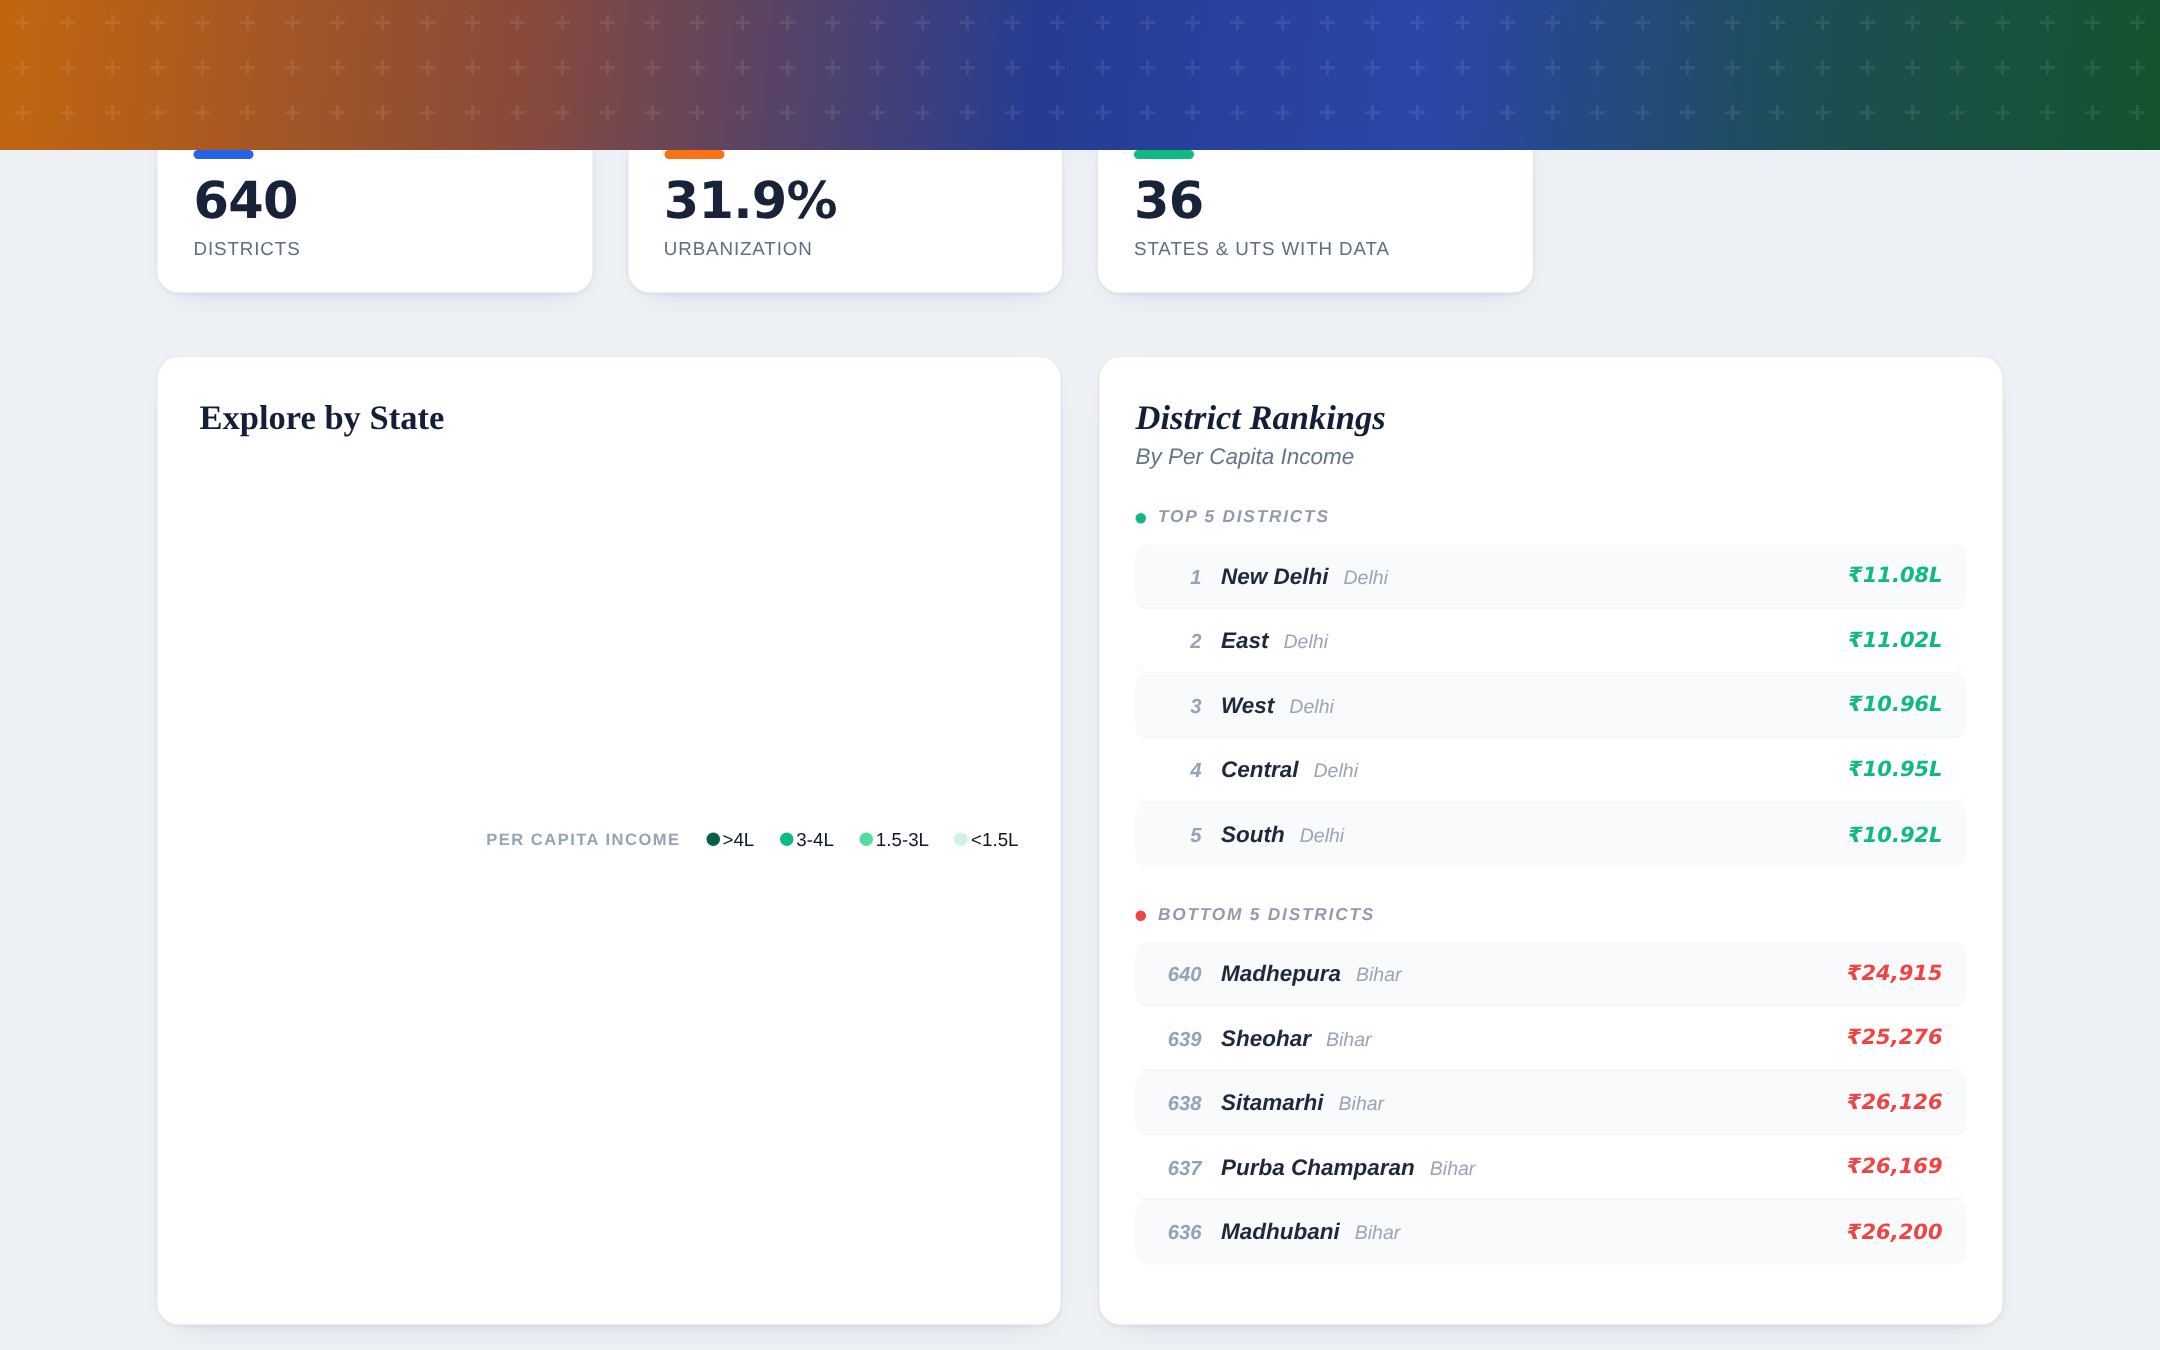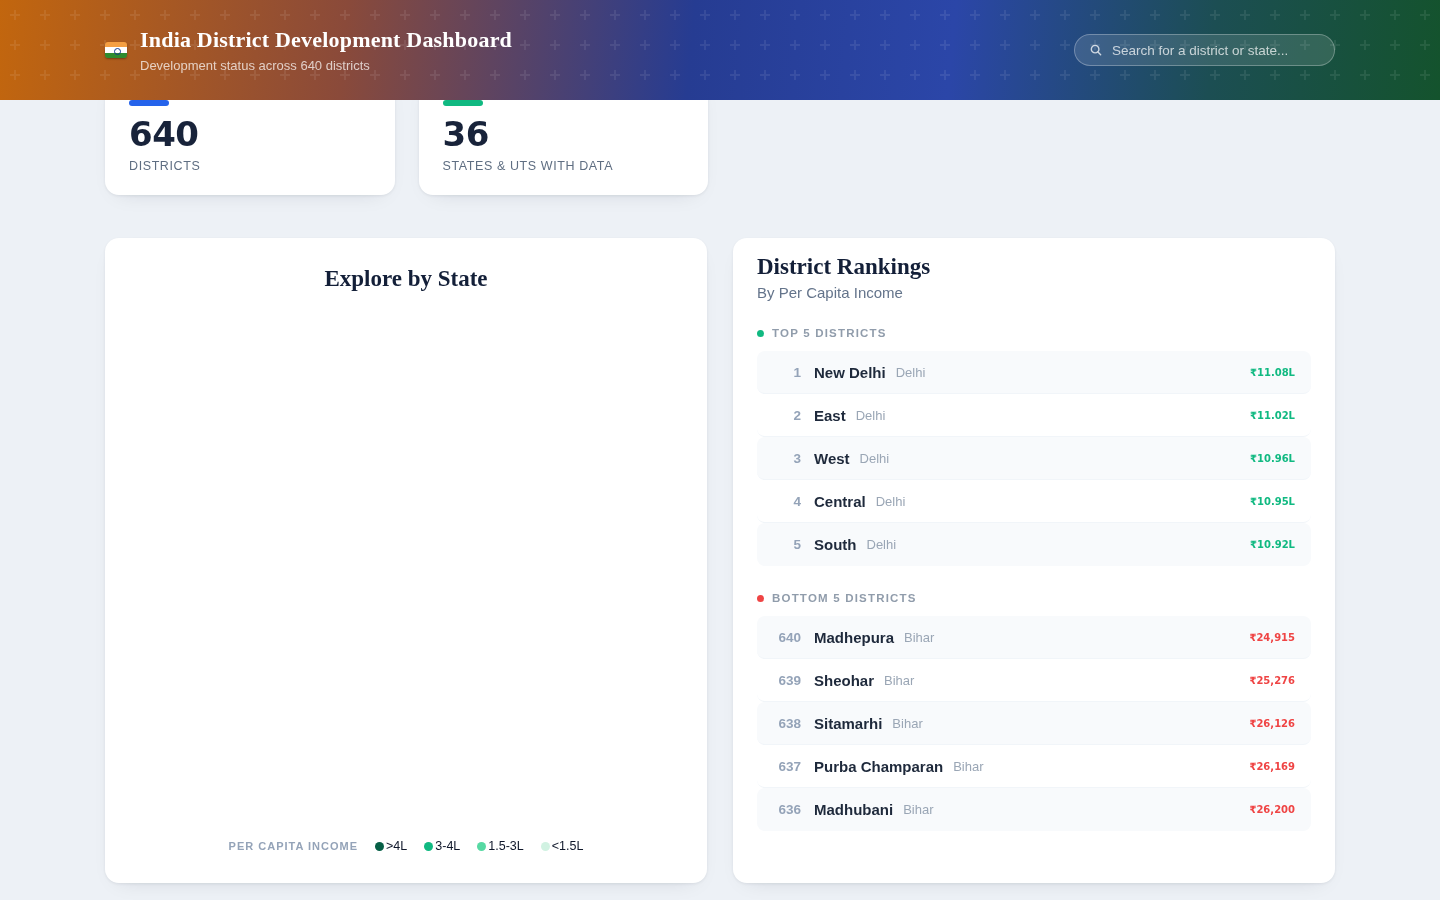--- a/index.html
+++ b/index.html
@@ -82,97 +82,88 @@
     margin-top:43px;
     display:grid; grid-template-columns:1fr 1fr; gap:26px;
     align-items:stretch;
   }
   .panel-title {
     font-family:"Liberation Serif","DejaVu Serif",serif;
     font-size:23px; font-weight:700; color:#131f38;
   }
 
   
-  .map-panel { padding:28px; display:flex; flex-direction:column; min-height:645px;align-items:center; }
+  .map-panel { padding:28px; display:flex; min-height:645px; }
   .map-area { flex:1; }
   .map-legend {
     display:flex; align-items:center; justify-content:center; gap:17px;
     padding-bottom:2px;
   }
   .legend-title {
     font-size:11px; font-weight:600; color:#94a3b8; letter-spacing:1px;
   }
   .legend-item { display:flex; align-items:center; gap:2px; font-size:12.5px; color:#0f172a; }
   .legend-dot { width:9px; height:9px; border-radius:50%; flex:none; }
 
   
-  .rankings-panel { padding:16px 24px 24px; }
+  .rankings-panel { padding:28px 24px 24px;font-style:italic; }
   .panel-subtitle { margin-top:4px; font-size:15px; color:#64748b; }
   .section { margin-top:26px; }
   .section-label {
     display:flex; align-items:center; gap:8px;
     font-size:11.5px; font-weight:700; color:#909cab; letter-spacing:1.2px;
   }
   .section-dot { width:7px; height:7px; border-radius:50%; background:var(--accent); flex:none; }
   .rank-list { margin-top:12px; }
   .rank-row {
     display:flex; align-items:center; height:43px; padding:0 16px;
     border-radius:8px; cursor:pointer;
   }
   .rank-row:nth-of-type(odd) { background:#f8fafc; }
   .rank-row:not(:last-child) { border-bottom:1px solid #f1f5f9; }
   .rank-num {
     width:28px; text-align:right; font-size:13.5px; font-weight:600; color:#94a3b8; flex:none;
   }
   .rank-name { margin-left:13px; font-size:15px; font-weight:600; color:#1e293b; }
   .rank-state { margin-left:10px; font-size:13px; color:#9aa6b5; }
   .rank-value {
-    margin-left:auto; font-size:10px; font-weight:700; color:var(--accent);
+    margin-left:auto; font-size:14px; font-weight:700; color:var(--accent);
     font-family:"DejaVu Sans","Liberation Sans",sans-serif;
   }
 </style>
 </head>
 <body>
 
 <header class="header">
   <svg class="header-pattern" width="1440" height="100">
     <defs>
       <pattern id="plus" width="30" height="30" patternUnits="userSpaceOnUse">
         <path d="M15 10 V20 M10 15 H20" stroke="rgba(255,255,255,0.08)" stroke-width="2"></path>
       </pattern>
     </defs>
     <rect width="1440" height="100" fill="url(#plus)"></rect>
   </svg>
-  <div class="header-inner container">
-    <div class="flag"></div>
-    <div class="title-block">
-      <div class="app-title">India District Development Dashboard</div>
-      <div class="app-subtitle">Development status across 640 districts</div>
-    </div>
-    <div class="search-box">
-      <svg width="14" height="14" viewBox="0 0 24 24" fill="none" stroke="#ffffff" stroke-width="2.4" stroke-linecap="round">
-        <circle cx="10.5" cy="10.5" r="6.5"></circle>
-          <path d="M20 20 L15.4 15.4"></path>
-      </svg>
-      <input class="search-input" type="text" placeholder="Search for a district or state..." style="">
-    </div>
-  </div>
 </header>
 
 <main class="container">
 
   <section class="stats">
 
       <div class="card stat-card">
         <div class="accent" style="background: rgb(37, 99, 235);"></div>
         <div class="stat-value">640</div>
         <div class="stat-label">DISTRICTS</div>
       </div>
 
 
+      <div class="card stat-card">
+        <div class="accent" style="background: rgb(249, 115, 22);"></div>
+        <div class="stat-value">31.9%</div>
+        <div class="stat-label">URBANIZATION</div>
+      </div>
 
       <div class="card stat-card">
         <div class="accent" style="background: rgb(16, 185, 129);"></div>
         <div class="stat-value">36</div>
         <div class="stat-label">STATES &amp; UTS WITH DATA</div>
       </div>
     </section>
 
   <section class="panels">
 

